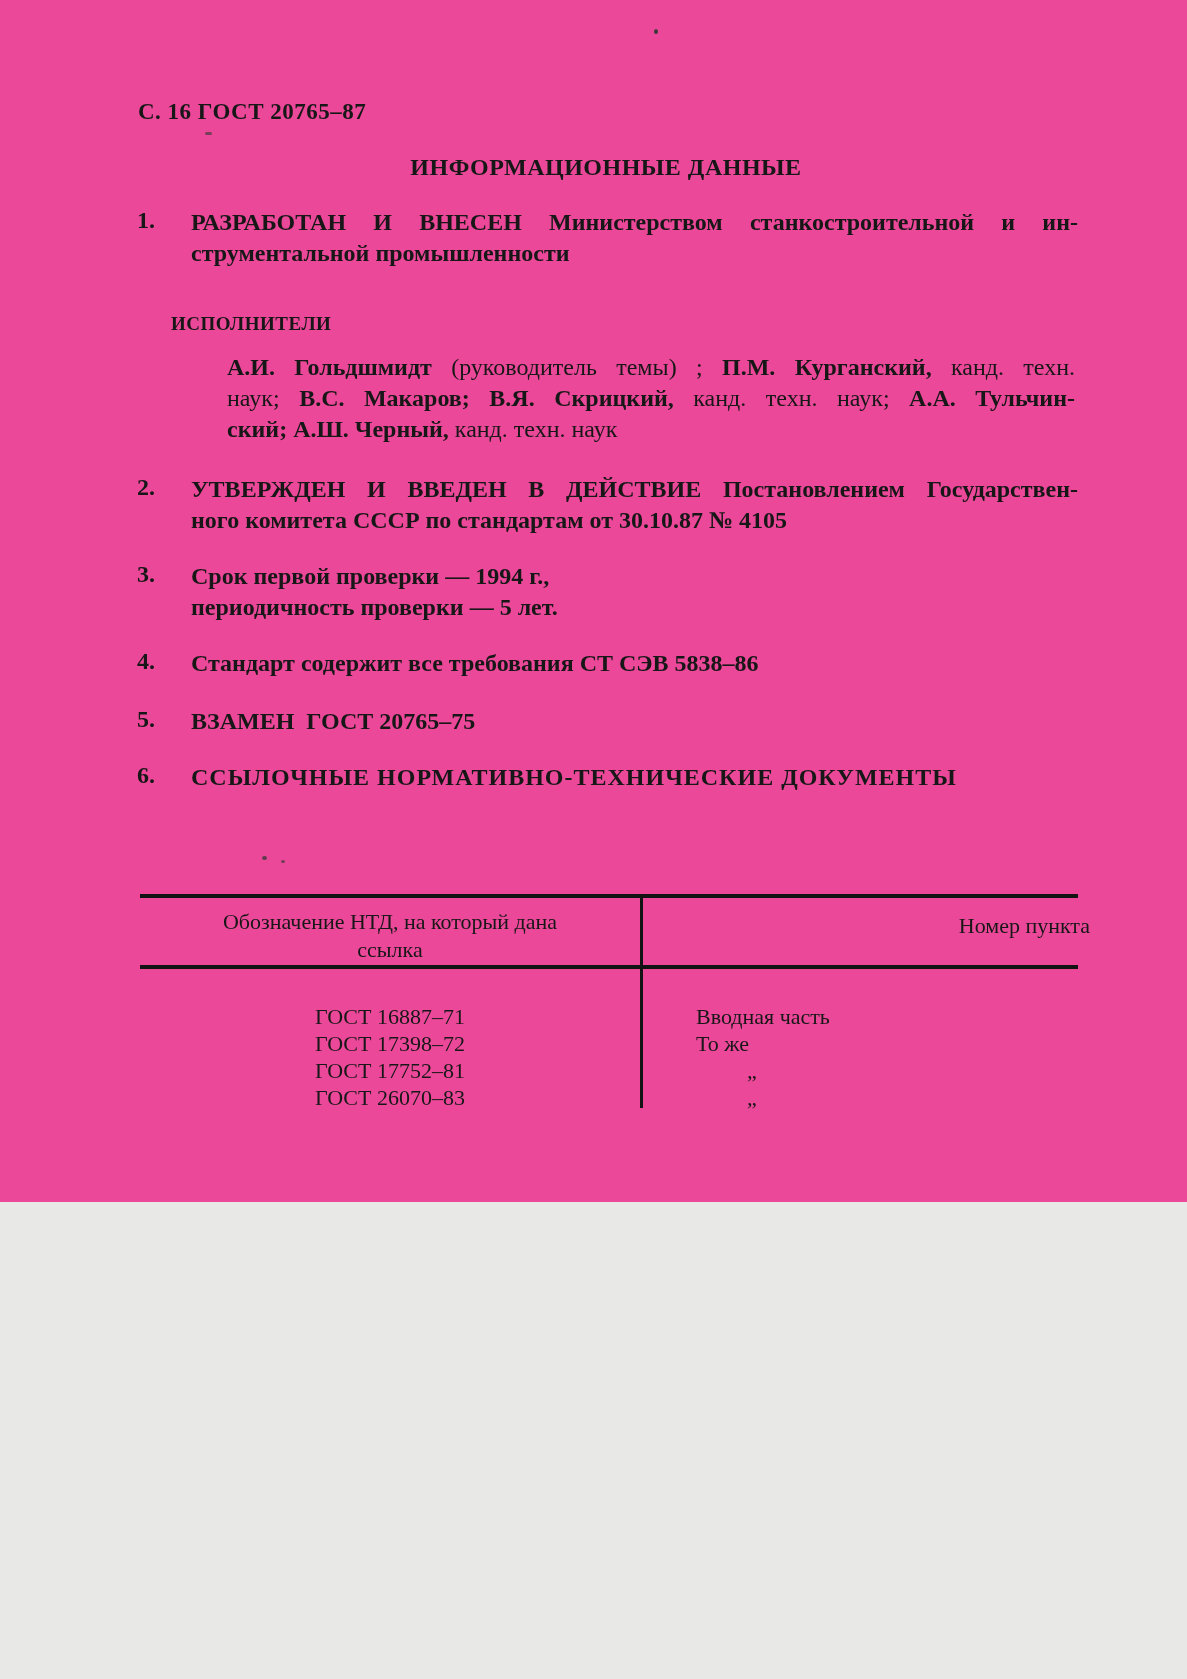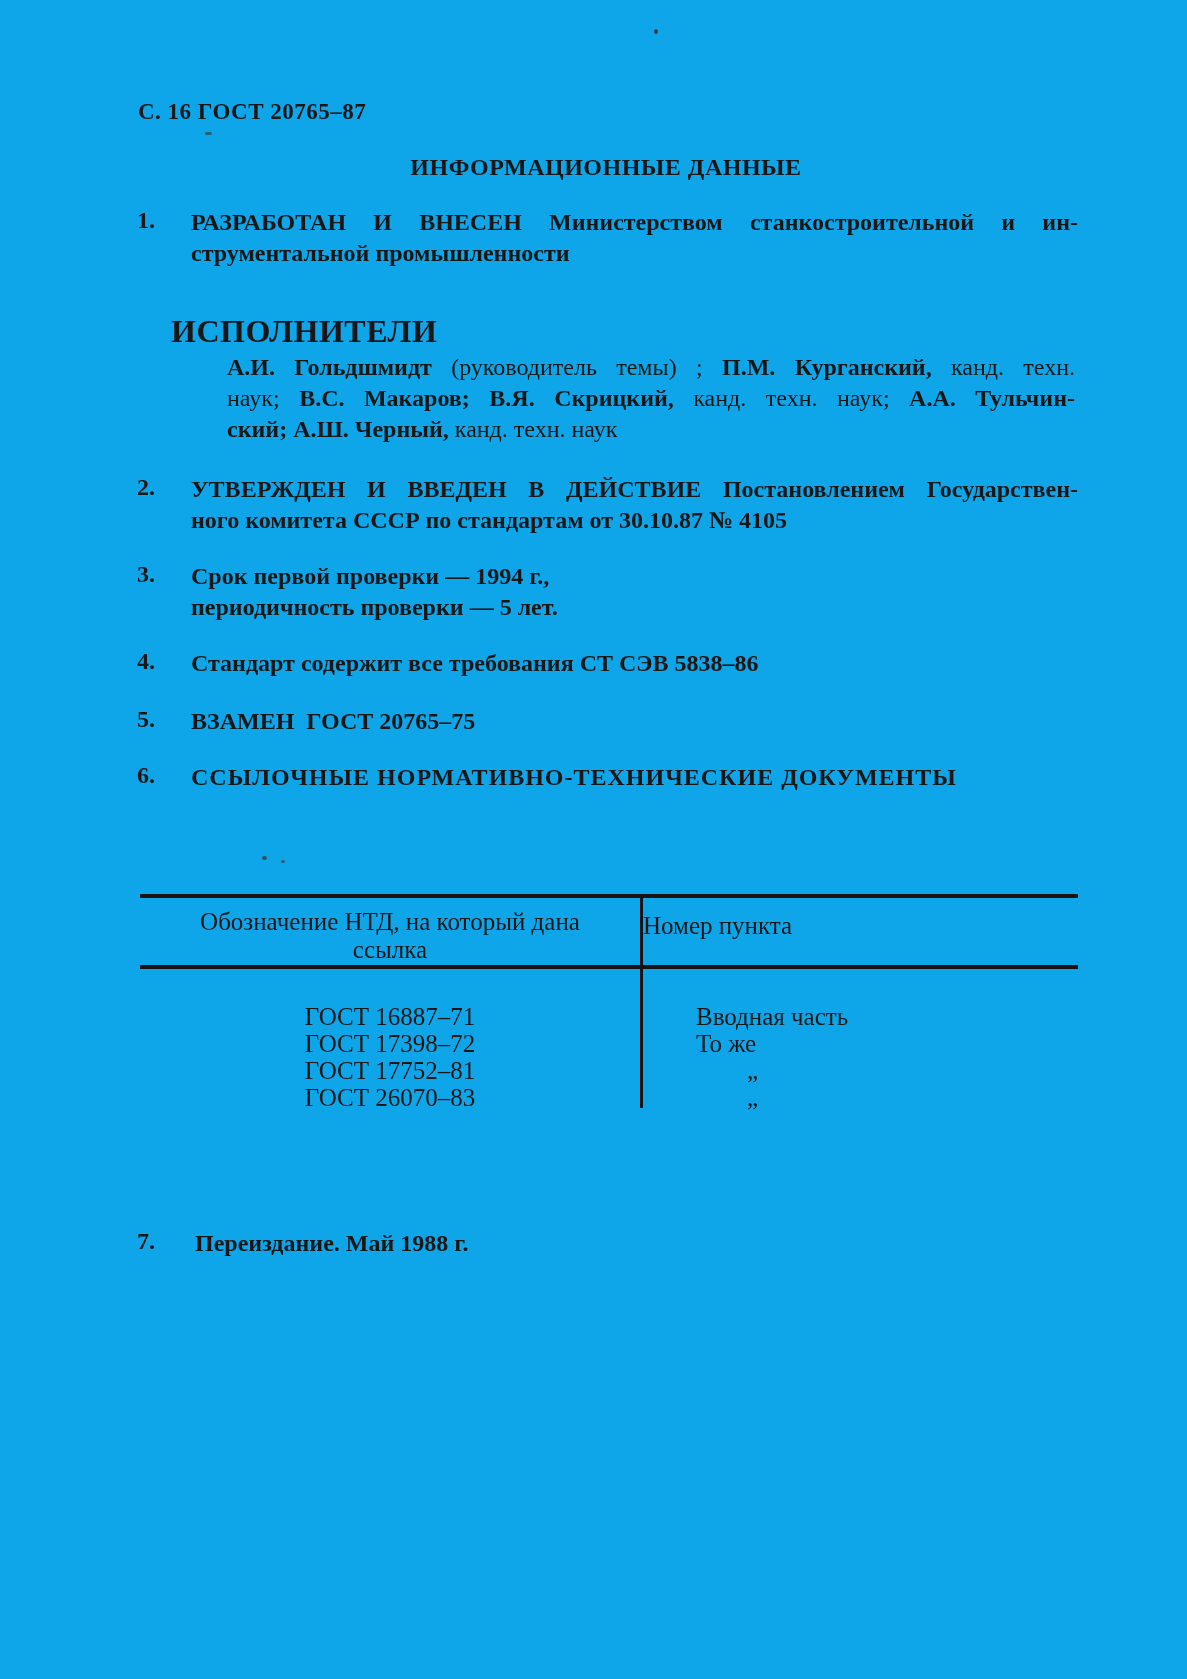--- a/index.html
+++ b/index.html
@@ -1,20 +1,20 @@
 <!DOCTYPE html>
 <html><head>
 <meta charset="utf-8">
 <style>
   html,body{margin:0;padding:0;background:#e8e8e6;}
   .page{
     position:relative;
-    width:1187px;height:1679px;
+    width:1187px;height:1202px;
     margin:0 auto;
-    background:#0ea5e9;
+    background:#ec4899;
     font-family:"Liberation Serif","DejaVu Serif",serif;
     color:#171717;
     overflow:hidden;
   }
   .abs{position:absolute;}
   .page-hdr{
     left:138px;top:99px;
     font-size:23px;font-weight:700;letter-spacing:.5px;
   }
   .doc-title{
@@ -26,39 +26,39 @@
     left:137px;width:941px;
     display:flex;align-items:flex-start;
     font-size:24px;font-weight:700;
   }
   .item .num{flex:none;width:34px;}
   .item .itext{flex:1;min-width:0;}
   .line{line-height:31px;white-space:pre-wrap;margin-left:20px;}
   .stretch{text-align:justify;text-align-last:justify;}
   .exec-heading{
     left:171px;top:313px;
-    font-size:32px;font-weight:700;letter-spacing:.5px;
+    font-size:19px;font-weight:700;letter-spacing:.5px;
   }
   .exec-block{
     left:207px;top:352px;width:868px;
     font-size:24px;
   }
   .sb{font-weight:700;}
   .sr{font-weight:400;}
   .caps-sp{letter-spacing:1px;}
   
-  .ref-table{left:140px;top:894px;width:938px;height:226px;font-size:25px;}
+  .ref-table{left:140px;top:894px;width:938px;height:226px;font-size:22px;}
   .rule{position:absolute;background:#131313;}
   .th1{
     position:absolute;left:0;top:14px;width:500px;
     text-align:center;line-height:28px;
   }
   .th2{
     position:absolute;left:503px;top:18px;width:435px;
-    text-align:left;line-height:28px;
+    text-align:right;line-height:28px;padding-left:12px;
   }
   .trows{position:absolute;left:0;top:109px;width:938px;}
   .trow{display:flex;height:27px;line-height:27px;}
   .c1{flex:none;width:500px;text-align:center;}
   .c2{flex:1;padding-left:44px;box-sizing:border-box;margin-left:12px;}
   .c2.ditto{padding-left:95px;letter-spacing:1px;}
   .speck{position:absolute;background:#3a3a3a;border-radius:50%;}
 </style>
 </head>
 <body>

